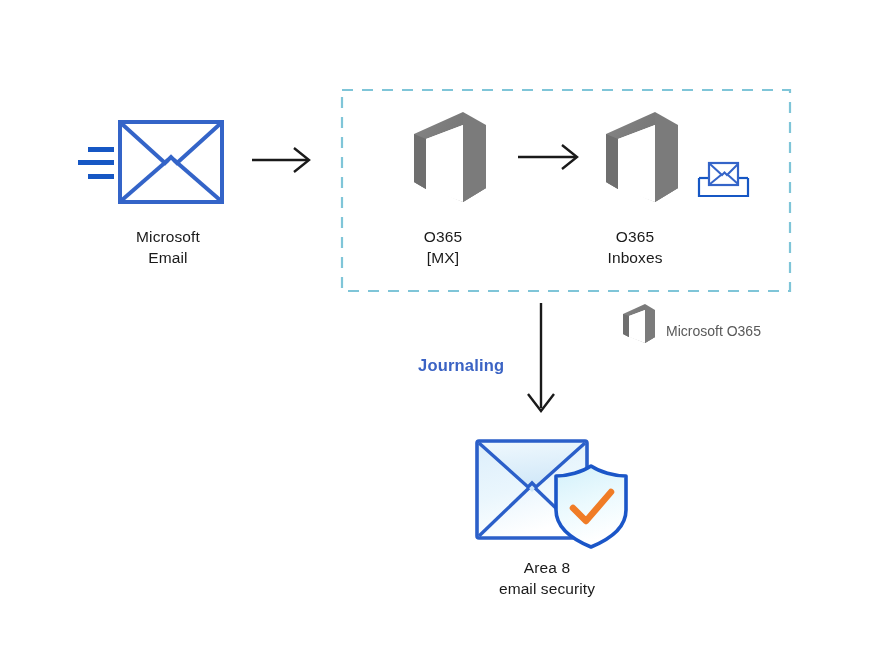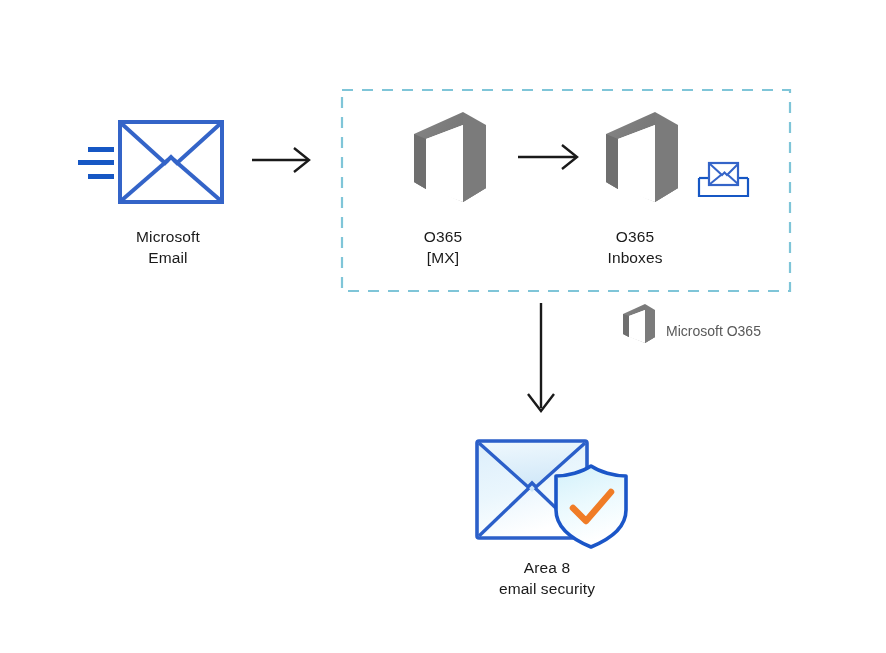--- a/index.html
+++ b/index.html
@@ -190,19 +190,20 @@
 
   <div class="node-label" id="label-incoming-email">Microsoft
 Email</div>
 
   <div class="node-label" id="label-o365-mx">O365
 [MX]</div>
 
   <div class="node-label" id="label-o365-inboxes">O365
 Inboxes</div>
 
+  <div class="flow-label" id="label-journaling">Journaling</div>
 
   <div class="legend-label" id="label-ms-o365">Microsoft O365</div>
 
   <div class="node-label" id="label-area1">Area 8
 email security</div>
 
 </div>
 
 </body></html>

